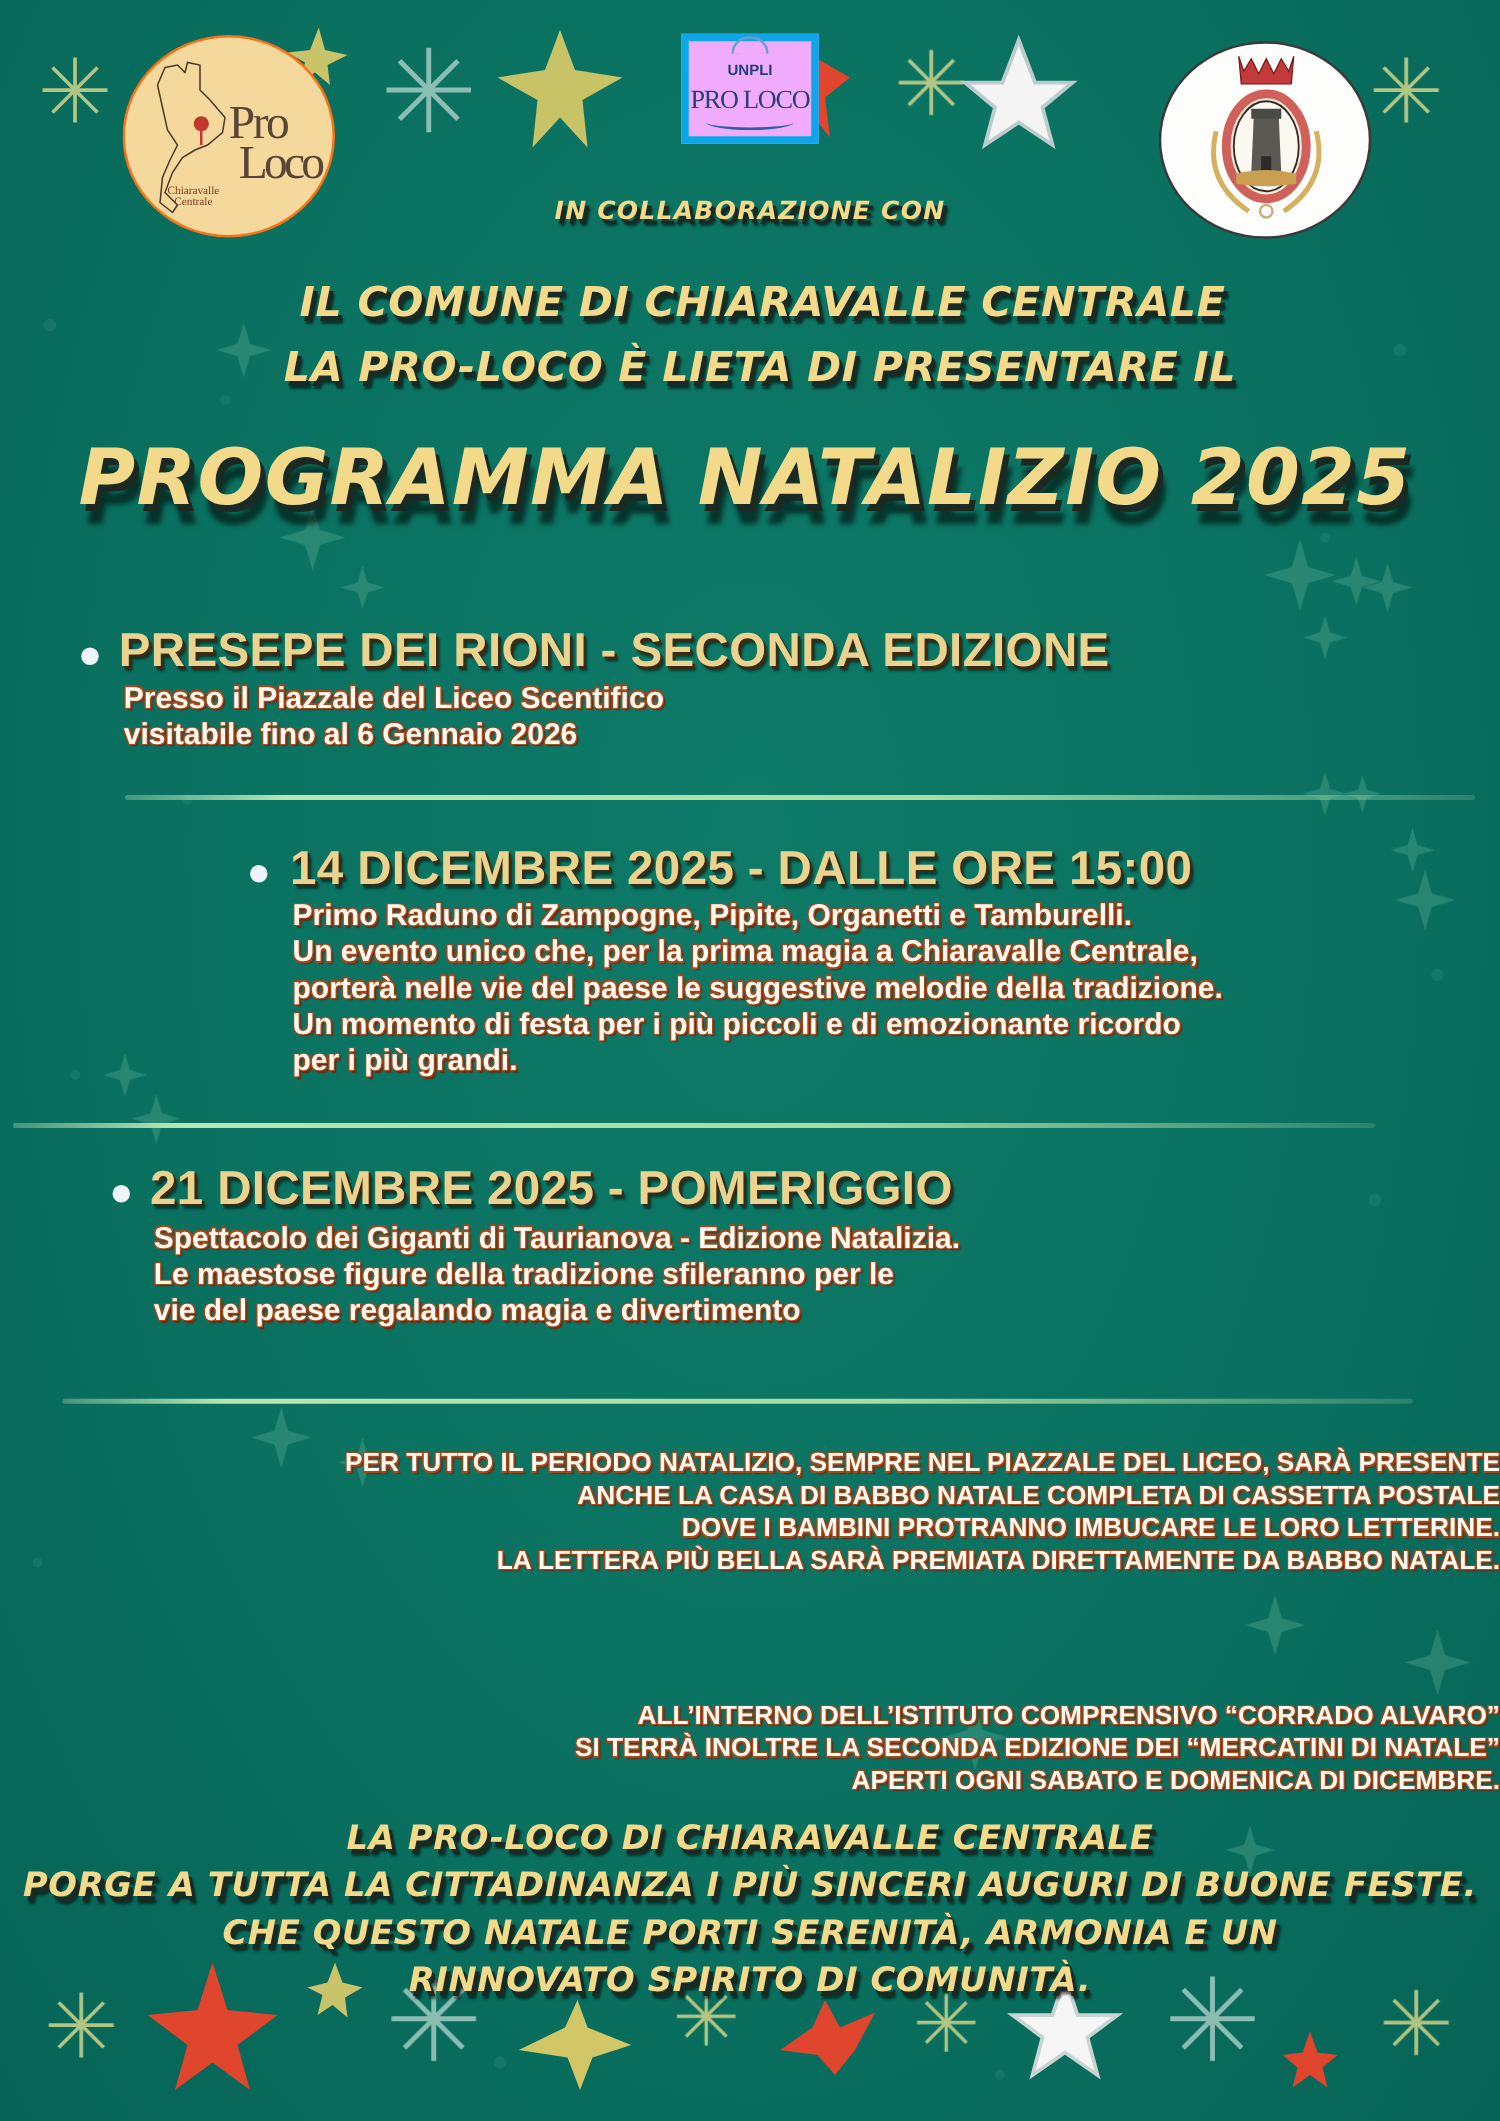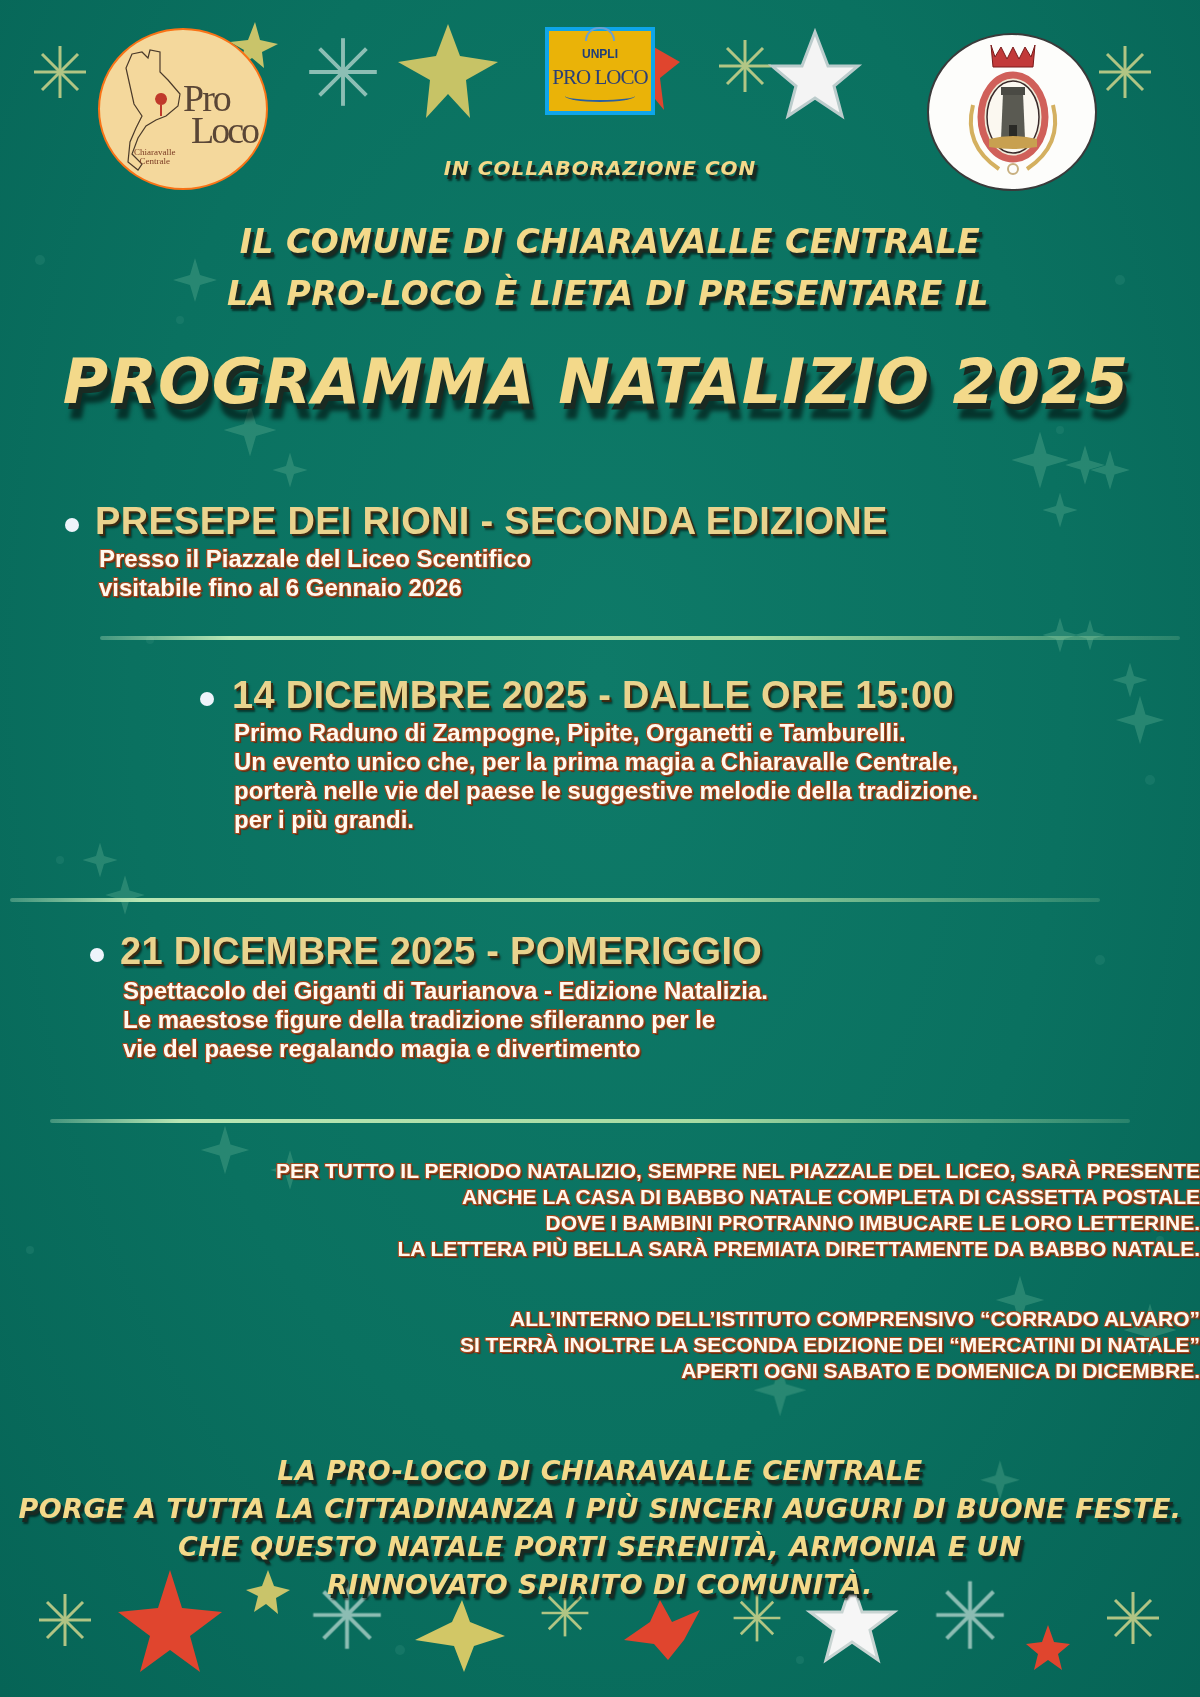--- a/index.html
+++ b/index.html
@@ -24,21 +24,21 @@
     font-family: "Liberation Serif", serif; color: #5a4636; line-height: 0.85;
   }
   .pl-text .l1 { font-size: 38px; display: block; letter-spacing: -2px; }
   .pl-text .l2 { font-size: 38px; display: block; margin-left: 8px; letter-spacing: -3px; }
   .logo-proloco-local .place {
     position: absolute; left: 34px; top: 118px;
     font-family: "Liberation Serif", serif; color: #7a3a22; font-size: 9px; line-height: 1.05; text-align: center;
   }
   .logo-unpli {
     position: absolute; left: 545px; top: 27px; width: 110px; height: 88px;
-    background: #eab308; border: 4px solid #0ea5e9; box-sizing: border-box;
+    background: #f0abfc; border: 6px solid #0ea5e9; box-sizing: border-box;
     text-align: center;
   }
   .logo-unpli .u1 { font-size: 12px; font-weight: bold; color: #1f3e7a; margin-top: 14px; display:block; }
   .logo-unpli .u2 { font-family: "Liberation Serif", serif; font-size: 21px; color: #2a3f78; display:block; letter-spacing: -1px; margin-top: 4px;}
   .logo-unpli .wave { display:block; width: 70px; height: 10px; margin: 0 auto; border-bottom: 2px solid #2a5fa0; border-radius: 0 0 50% 50%; }
   .logo-unpli .dome { display:block; width: 26px; height: 12px; margin: 0 auto; border: 2px solid #6aa0d0; border-bottom: none; border-radius: 14px 14px 0 0; margin-top: -12px; position: relative; top: 8px;}
   .logo-comune {
     position: absolute; left: 927px; top: 33px; width: 170px; height: 158px;
     border-radius: 50%; background: #fdfdfb; border: 2px solid #3a3a3a; box-sizing: border-box;
   }
@@ -233,20 +233,21 @@
 
 <div class="divider" style="left:100px; top:636px; width:1080px;"></div>
 
 <div class="event" style="left:200px; top:674px;">
   <span class="bullet"></span>
   <div class="title" style="left:32px; top:0px;">14 DICEMBRE 2025 - DALLE ORE 15:00</div>
   <div class="desc" style="left:34px; top:44px;">
     <div>Primo Raduno di Zampogne, Pipite, Organetti e Tamburelli.</div>
     <div>Un evento unico che, per la prima magia a Chiaravalle Centrale,</div>
     <div>porterà nelle vie del paese le suggestive melodie della tradizione.</div>
+    <div>Un momento di festa per i più piccoli e di emozionante ricordo</div>
     <div>per i più grandi.</div>
   </div>
 </div>
 
 <div class="divider" style="left:10px; top:898px; width:1090px;"></div>
 
 <div class="event" style="left:90px; top:930px;">
   <span class="bullet"></span>
   <div class="title" style="left:30px; top:0px;">21 DICEMBRE 2025 - POMERIGGIO</div>
   <div class="desc" style="left:33px; top:46px;">
@@ -258,21 +259,21 @@
 
 <div class="divider" style="left:50px; top:1119px; width:1080px;"></div>
 
 <div class="info" style="top:1158px;">
   <div>PER TUTTO IL PERIODO NATALIZIO, SEMPRE NEL PIAZZALE DEL LICEO, SARÀ PRESENTE</div>
   <div>ANCHE LA CASA DI BABBO NATALE COMPLETA DI CASSETTA POSTALE</div>
   <div>DOVE I BAMBINI PROTRANNO IMBUCARE LE LORO LETTERINE.</div>
   <div>LA LETTERA PIÙ BELLA SARÀ PREMIATA DIRETTAMENTE DA BABBO NATALE.</div>
 </div>
 
-<div class="info" style="top:1306px;">
+<div class="info" style="top:1360px;">
   <div>ALL’INTERNO DELL’ISTITUTO COMPRENSIVO “CORRADO ALVARO”</div>
   <div>SI TERRÀ INOLTRE LA SECONDA EDIZIONE DEI “MERCATINI DI NATALE”</div>
   <div>APERTI OGNI SABATO E DOMENICA DI DICEMBRE.</div>
 </div>
 
 <div class="comic greet" style="top:1452px;">
   <div>LA PRO-LOCO DI CHIARAVALLE CENTRALE</div>
   <div>PORGE A TUTTA LA CITTADINANZA I PIÙ SINCERI AUGURI DI BUONE FESTE.</div>
   <div>CHE QUESTO NATALE PORTI SERENITÀ, ARMONIA E UN</div>
   <div>RINNOVATO SPIRITO DI COMUNITÀ.</div>

